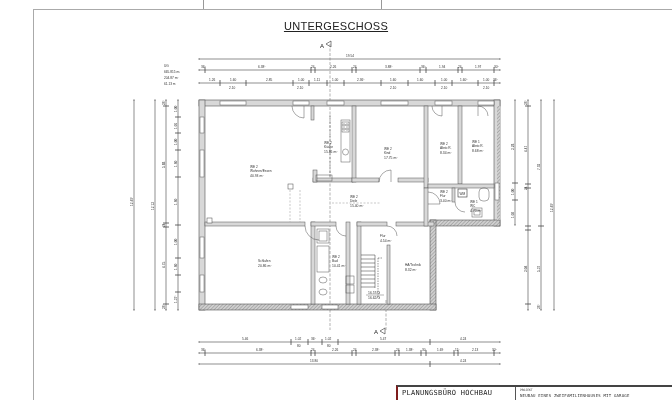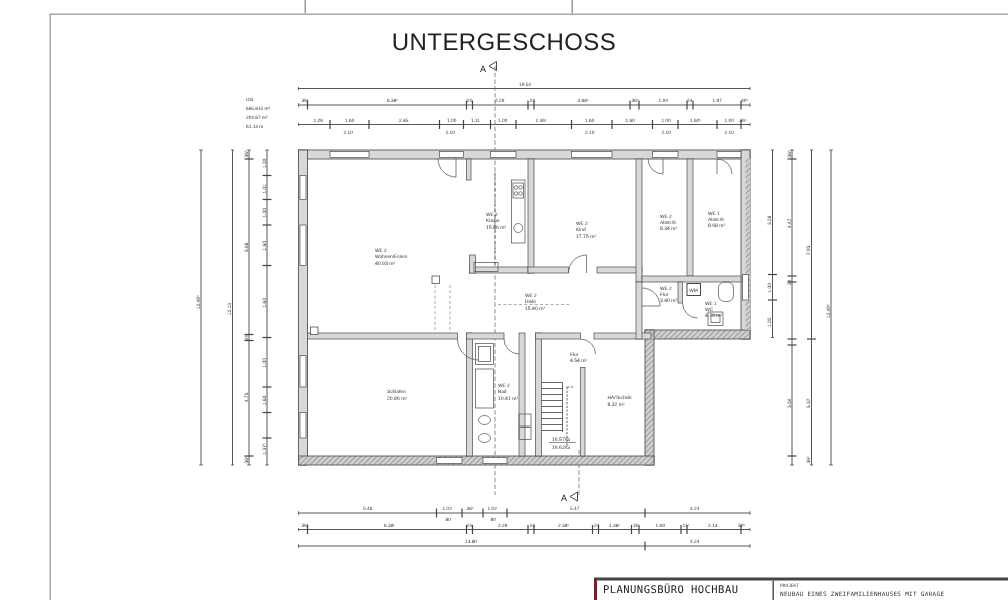--- a/index.html
+++ b/index.html
@@ -1,20 +1,20 @@
 <!DOCTYPE html>
 <html><head>
 <meta charset="utf-8">
 <style>
   html, body { margin:0; padding:0; background:#ffffff; }
   body { width:672px; height:400px; position:relative; overflow:hidden; font-family:"Liberation Sans", sans-serif; color:#222; }
   .sheet-top { position:absolute; left:0; top:0; width:672px; height:9px; }
   .sheet-top .tick { position:absolute; top:0; width:1px; height:9px; background:#999; }
   .frame { position:absolute; left:33px; top:9px; width:650px; height:400px; border-left:1px solid #aaa; border-top:1px solid #aaa; box-sizing:border-box; }
-  .title { position:absolute; left:0; width:672px; top:20px; text-align:center; font-size:16px; letter-spacing:0.3px; color:#222; }
+  .title { position:absolute; left:0; width:672px; top:20px; text-align:center; font-size:11px; text-decoration:underline; letter-spacing:0.3px; color:#222; }
   svg.plan { position:absolute; left:0; top:0; }
   .dimtxt { font-family:"Liberation Sans", sans-serif; font-size:3.2px; fill:#333; }
   .roomtxt { font-family:"Liberation Sans", sans-serif; font-size:3.2px; fill:#333; }
   .areatxt { font-family:"Liberation Sans", sans-serif; font-size:3.4px; fill:#333; }
   .titleblock { position:absolute; left:396px; top:385px; width:276px; height:15px; border-top:2px solid #444; border-left:2px solid #7f1d1d; box-sizing:border-box; background:#fff; }
   .tb-firm { position:absolute; left:0; top:0; width:118px; height:15px; border-right:1px solid #555; font-family:"DejaVu Sans Mono", monospace; font-size:7px; line-height:13px; padding-left:4px; box-sizing:border-box; letter-spacing:0.3px; }
   .tb-proj-label { position:absolute; left:122px; top:1px; font-family:"DejaVu Sans Mono", monospace; font-size:3px; color:#444; }
   .tb-proj { position:absolute; left:122px; top:6px; font-family:"DejaVu Sans Mono", monospace; font-size:4px; color:#333; letter-spacing:0.2px; }
 </style>
 </head>

